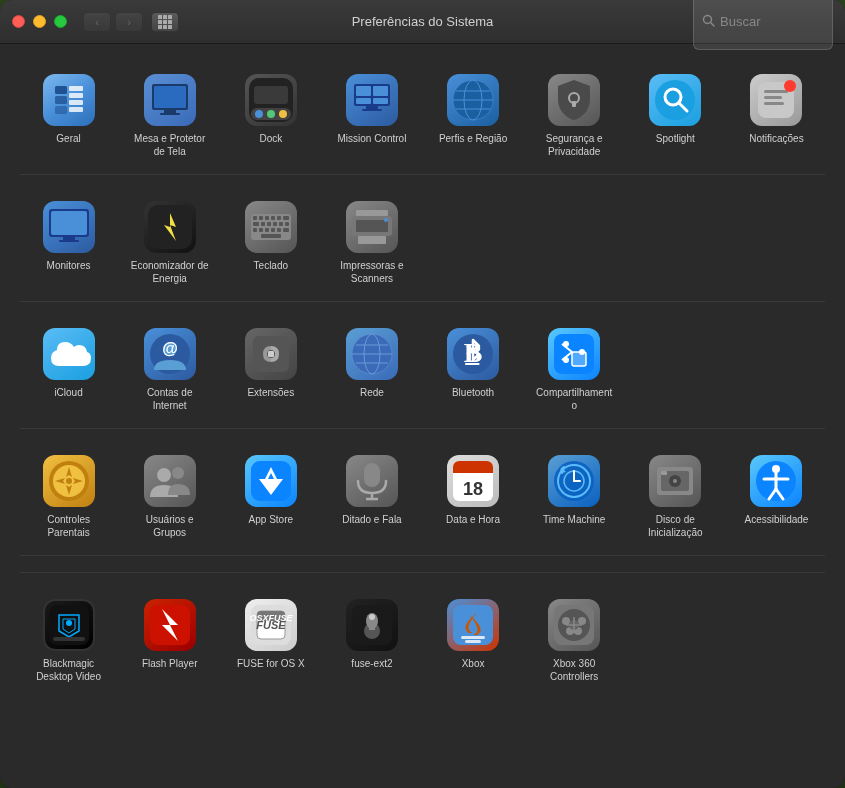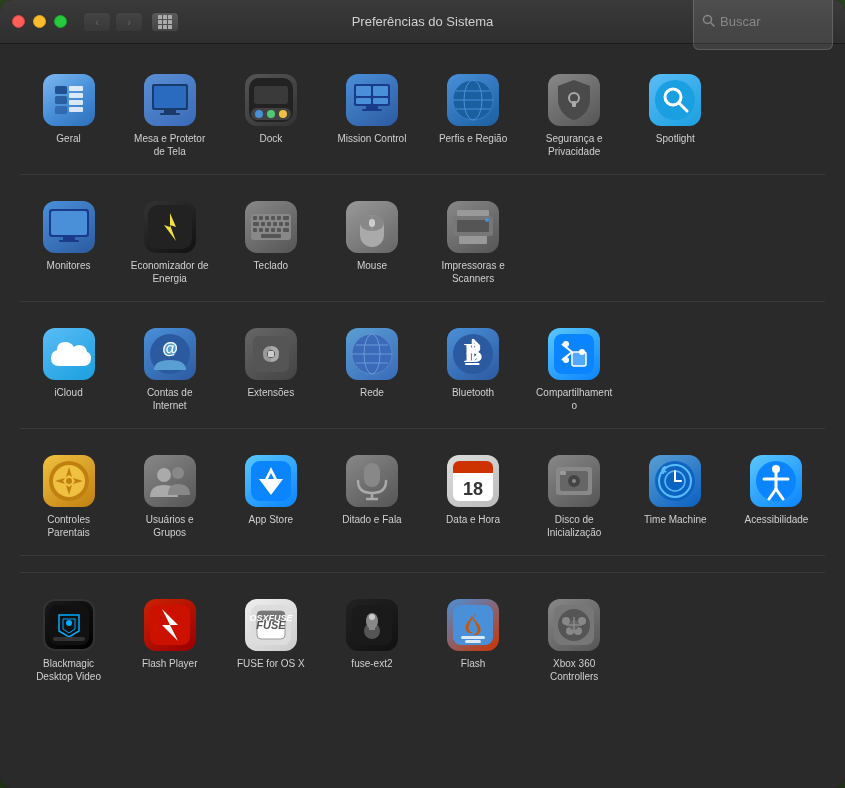--- a/index.html
+++ b/index.html
@@ -675,20 +675,34 @@
               <svg width="44" height="44" viewBox="0 0 44 44">
                 <circle cx="22" cy="22" r="20" fill="#1a9fe0"></circle>
                 <circle cx="20" cy="19" r="8" fill="none" stroke="white" stroke-width="3"></circle>
                 <line x1="26" y1="25" x2="34" y2="33" stroke="white" stroke-width="3" stroke-linecap="round"></line>
               </svg>
             </div>
           </div>
           <span class="icon-label">Spotlight</span>
         </div>
 
+        <div class="icon-item">
+          <div class="icon-wrapper">
+            <div class="icon-notif">
+              <svg width="44" height="44" viewBox="0 0 44 44">
+                <rect x="4" y="4" width="36" height="36" rx="8" fill="#c8c8c8"></rect>
+                <rect x="10" y="12" width="24" height="3" rx="1.5" fill="#888"></rect>
+                <rect x="10" y="18" width="18" height="3" rx="1.5" fill="#888"></rect>
+                <rect x="10" y="24" width="20" height="3" rx="1.5" fill="#888"></rect>
+                <circle cx="36" cy="8" r="6" fill="#ff3b30"></circle>
+              </svg>
+            </div>
+          </div>
+          <span class="icon-label">Notificações</span>
+        </div>
 
       </div>
     </div>
 
     <hr class="section-divider">
 
     <div class="section">
       <div class="icon-grid">
 
 
@@ -741,33 +755,20 @@
                 <rect x="22" y="16" width="4" height="4" rx="1" fill="#555"></rect>
                 <rect x="28" y="16" width="4" height="4" rx="1" fill="#555"></rect>
                 <rect x="34" y="16" width="6" height="4" rx="1" fill="#555"></rect>
                 <rect x="12" y="22" width="20" height="4" rx="1" fill="#555"></rect>
               </svg>
             </div>
           </div>
           <span class="icon-label">Teclado</span>
         </div>
 
-        <div class="icon-item">
-          <div class="icon-wrapper">
-            <div class="icon-mouse">
-              <svg width="28" height="44" viewBox="0 0 28 44">
-                <rect x="2" y="10" width="24" height="32" rx="12" fill="#aaa"></rect>
-                <rect x="2" y="10" width="24" height="16" rx="12" fill="#888"></rect>
-                <line x1="14" y1="10" x2="14" y2="26" stroke="#999" stroke-width="1"></line>
-                <rect x="11" y="14" width="6" height="8" rx="3" fill="#ccc"></rect>
-              </svg>
-            </div>
-          </div>
-          <span class="icon-label">Mouse</span>
-        </div>
 
 
         <div class="icon-item">
           <div class="icon-wrapper">
             <div class="icon-impressoras">
               <svg width="44" height="38" viewBox="0 0 44 38">
                 <rect x="6" y="2" width="32" height="6" rx="1" fill="#999"></rect>
                 <rect x="2" y="8" width="40" height="20" rx="3" fill="#777"></rect>
                 <rect x="6" y="12" width="32" height="12" rx="1" fill="#555"></rect>
                 <rect x="8" y="28" width="28" height="8" rx="1" fill="#999"></rect>
@@ -947,52 +948,52 @@
                 <text x="22" y="36" text-anchor="middle" fill="#333" font-size="18" font-weight="bold" font-family="sans-serif">18</text>
                 <text x="22" y="20" text-anchor="middle" fill="white" font-size="9" font-weight="bold" font-family="sans-serif">DATA</text>
               </svg>
             </div>
           </div>
           <span class="icon-label">Data e Hora</span>
         </div>
 
         <div class="icon-item">
           <div class="icon-wrapper">
-            <div class="icon-disco">
-              <svg width="44" height="44" viewBox="0 0 44 44">
-                <rect x="4" y="8" width="36" height="28" rx="3" fill="#888"></rect>
-                <rect x="8" y="12" width="28" height="20" rx="2" fill="#666"></rect>
-                <circle cx="22" cy="22" r="6" fill="#444"></circle>
-                <circle cx="22" cy="22" r="2" fill="#888"></circle>
-                <rect x="8" y="12" width="6" height="4" rx="1" fill="#999"></rect>
-              </svg>
-            </div>
-          </div>
-          <span class="icon-label">Disco de Inicialização</span>
-        </div>
-
-        <div class="icon-item">
-          <div class="icon-wrapper">
             <div class="icon-timemachine">
               <svg width="44" height="44" viewBox="0 0 44 44">
                 <circle cx="22" cy="22" r="20" fill="#0a60c0" fill-opacity="0.9"></circle>
                 <circle cx="22" cy="22" r="16" fill="none" stroke="#5abcfa" stroke-width="2"></circle>
                 <circle cx="22" cy="22" r="10" fill="none" stroke="#5abcfa" stroke-width="1.5"></circle>
                 <line x1="22" y1="22" x2="22" y2="12" stroke="white" stroke-width="2" stroke-linecap="round"></line>
                 <line x1="22" y1="22" x2="28" y2="22" stroke="white" stroke-width="2" stroke-linecap="round"></line>
                 <path d="M10 14 Q8 10 12 8" fill="none" stroke="#5abcfa" stroke-width="2" stroke-linecap="round"></path>
                 <polygon points="10,14 14,13 11,10" fill="#5abcfa"></polygon>
               </svg>
             </div>
           </div>
           <span class="icon-label">Time Machine</span>
         </div>
 
         <div class="icon-item">
           <div class="icon-wrapper">
+            <div class="icon-disco">
+              <svg width="44" height="44" viewBox="0 0 44 44">
+                <rect x="4" y="8" width="36" height="28" rx="3" fill="#888"></rect>
+                <rect x="8" y="12" width="28" height="20" rx="2" fill="#666"></rect>
+                <circle cx="22" cy="22" r="6" fill="#444"></circle>
+                <circle cx="22" cy="22" r="2" fill="#888"></circle>
+                <rect x="8" y="12" width="6" height="4" rx="1" fill="#999"></rect>
+              </svg>
+            </div>
+          </div>
+          <span class="icon-label">Disco de Inicialização</span>
+        </div>
+
+        <div class="icon-item">
+          <div class="icon-wrapper">
             <div class="icon-acessibilidade">
               <svg width="44" height="44" viewBox="0 0 44 44">
                 <circle cx="22" cy="22" r="20" fill="#0a84ff"></circle>
                 <circle cx="22" cy="10" r="4" fill="white"></circle>
                 <line x1="22" y1="14" x2="22" y2="30" stroke="white" stroke-width="3" stroke-linecap="round"></line>
                 <line x1="10" y1="20" x2="34" y2="20" stroke="white" stroke-width="3" stroke-linecap="round"></line>
                 <line x1="22" y1="30" x2="15" y2="40" stroke="white" stroke-width="3" stroke-linecap="round"></line>
                 <line x1="22" y1="30" x2="29" y2="40" stroke="white" stroke-width="3" stroke-linecap="round"></line>
               </svg>
             </div>
@@ -1073,21 +1074,21 @@
             <div class="icon-java">
               <svg width="44" height="44" viewBox="0 0 44 44">
                 <rect x="2" y="2" width="40" height="40" rx="8" fill="#4a90d9"></rect>
                 <path d="M18 30 Q12 26 16 20 Q20 14 26 10 Q20 16 18 22 Q16 28 22 30 Z" fill="#cc5500"></path>
                 <path d="M26 32 Q32 28 28 22 Q24 16 18 12 Q24 18 26 24 Q28 30 22 32 Z" fill="#cc5500"></path>
                 <rect x="10" y="33" width="24" height="3" rx="1.5" fill="white" opacity="0.8"></rect>
                 <rect x="14" y="37" width="16" height="3" rx="1.5" fill="white" opacity="0.8"></rect>
               </svg>
             </div>
           </div>
-          <span class="icon-label">Flash</span>
+          <span class="icon-label">Xbox</span>
         </div>
 
         <div class="icon-item">
           <div class="icon-wrapper">
             <div class="icon-xbox">
               <svg width="44" height="44" viewBox="0 0 44 44">
                 <rect x="2" y="2" width="40" height="40" rx="8" fill="#777"></rect>
                 <circle cx="22" cy="22" r="16" fill="#555"></circle>
                 <circle cx="14" cy="18" r="4" fill="#888"></circle>
                 <circle cx="30" cy="18" r="4" fill="#888"></circle>

